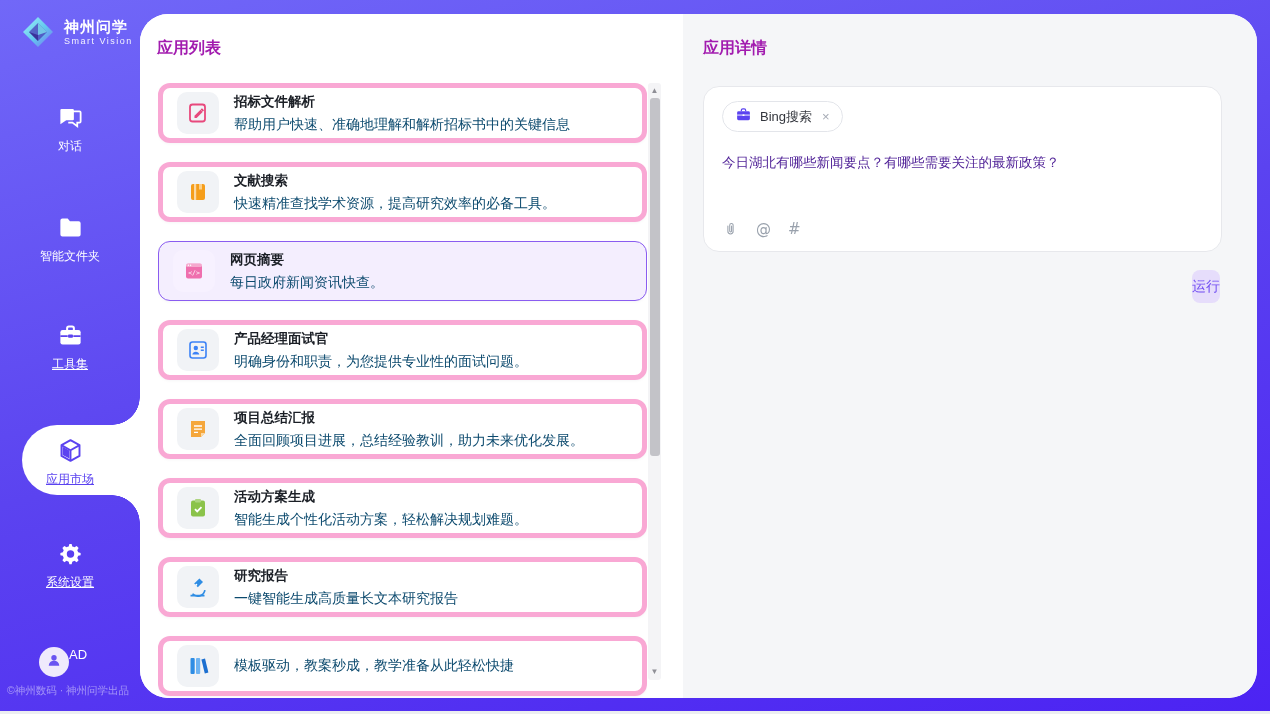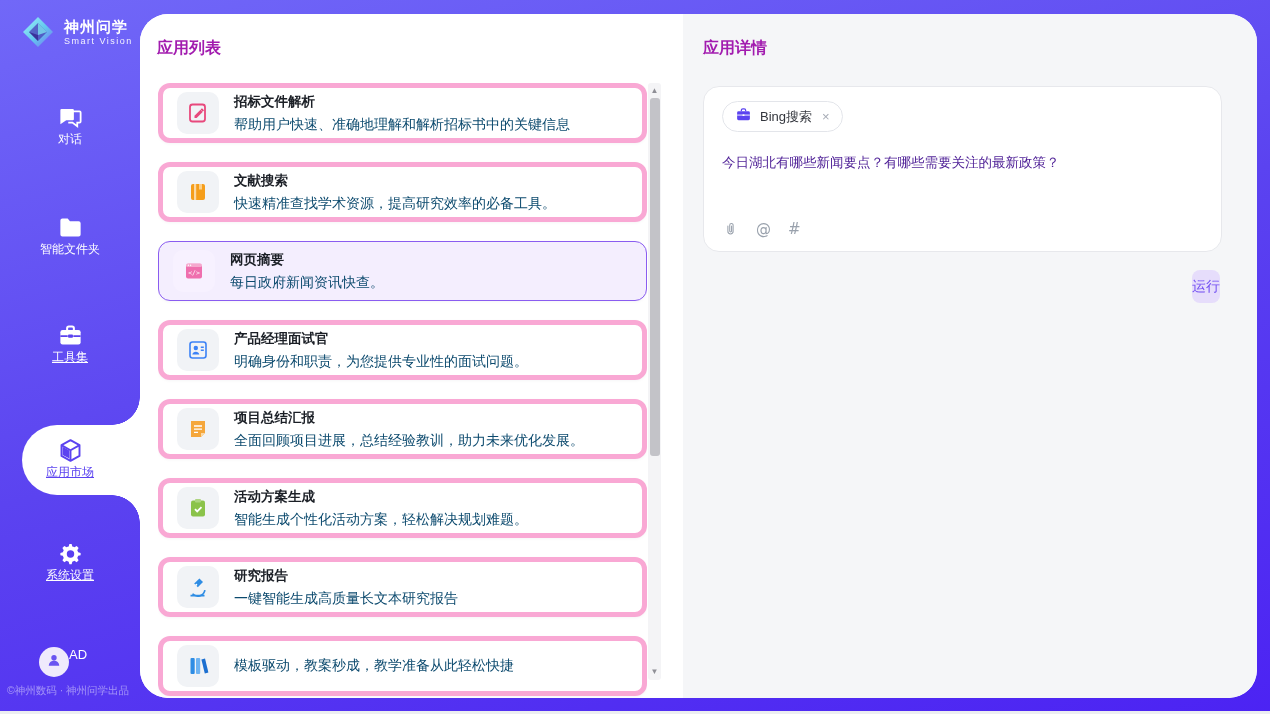--- a/index.html
+++ b/index.html
@@ -12,21 +12,21 @@
   .bottom-edge { position:absolute; left:0; right:0; bottom:0; height:3px; background:#eceef1; }
 
   
   .sidebar { position:absolute; left:0; top:0; width:140px; height:711px; color:#fff; }
   .brand { position:absolute; left:20px; top:14px; display:flex; align-items:center; gap:8px; }
   .brand-logo { width:36px; height:36px; }
   .brand-name { font-size:15px; font-weight:bold; letter-spacing:1px; line-height:18px; }
   .brand-sub { font-size:9px; letter-spacing:1.5px; opacity:.92; }
   .nav-item { position:absolute; left:0; width:140px; display:flex; flex-direction:column; align-items:center; cursor:pointer; }
   .nav-icon { width:27px; height:27px; }
-  .nav-label { font-size:12px; color:#fff; }
+  .nav-label { font-size:12px; margin-top:7px; color:#fff; }
   .nav-label.u { text-decoration:underline; }
   .nav-active-pill { position:absolute; left:22px; right:0; top:425px; height:70px; background:#fff; border-radius:35px 0 0 35px; }
   .nav-active-pill::before { content:''; position:absolute; top:-28px; right:0; width:28px; height:28px;
     background:radial-gradient(circle at 0 0, rgba(0,0,0,0) 27.5px, #fff 28px); }
   .nav-active-pill::after { content:''; position:absolute; bottom:-28px; right:0; width:28px; height:28px;
     background:radial-gradient(circle at 0 100%, rgba(0,0,0,0) 27.5px, #fff 28px); }
   .nav-item.active .nav-label { color:#5b43f0; }
   .user-row { position:absolute; left:39px; top:647px; display:flex; align-items:flex-start; gap:0; cursor:pointer; }
   .avatar { width:30px; height:30px; border-radius:50%; background:#efeafc; display:flex; align-items:center; justify-content:center; }
   .avatar svg { width:18px; height:18px; }

